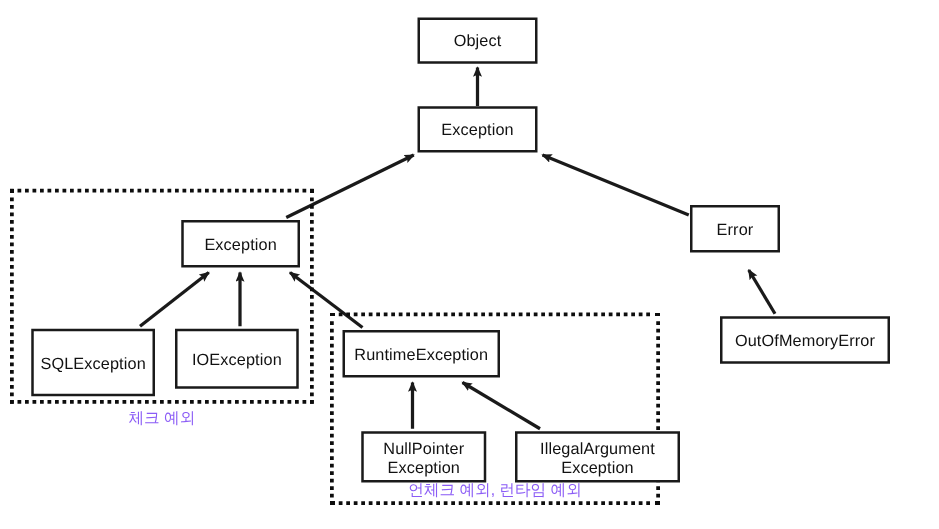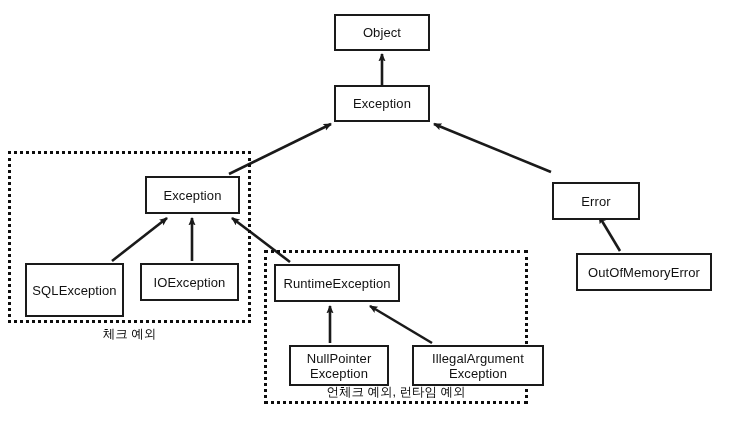--- a/index.html
+++ b/index.html
@@ -42,21 +42,21 @@
   .group-box {
     position: absolute;
     box-sizing: border-box;
     border: 3px dotted #0d0d0d;
     background: transparent;
     z-index: 1;
   }
   .group-label {
     position: absolute;
     text-align: center;
-    color: #000000;
+    color: #8b5cf6;
     font-size: 12.5px;
     line-height: 14px;
     white-space: nowrap;
     z-index: 3;
   }
 </style>
 </head>
 <body>
 
 <div id="diagram-root" style="background: rgb(255, 255, 255);">
@@ -83,23 +83,23 @@
   <div id="group-layer">
       <div class="group-box" style="left: 8px; top: 151px; width: 243px; height: 172px;"></div>
       <div class="group-label" style="left: 8px; top: 327px; width: 243px;">체크 예외</div>
       <div class="group-box" style="left: 264px; top: 250px; width: 264px; height: 154px;"></div>
       <div class="group-label" style="left: 264px; top: 385px; width: 264px;">언체크 예외, 런타임 예외</div>
     </div>
   <div id="node-layer">
       <div class="node" style="left: 334px; top: 14px; width: 96px; height: 37px; border-color: rgb(26, 26, 26);">Object</div>
       <div class="node" style="left: 334px; top: 85px; width: 96px; height: 37px; border-color: rgb(26, 26, 26);">Exception</div>
       <div class="node" style="left: 145px; top: 176px; width: 95px; height: 38px; border-color: rgb(26, 26, 26);">Exception</div>
-      <div class="node" style="left: 552px; top: 182px; width: 88px; height: 38px; border-color: rgb(26, 26, 26);">Error</div>
+      <div class="node" style="left: 552px; top: 164px; width: 72px; height: 38px; border-color: rgb(26, 26, 26);">Error</div>
       <div class="node" style="left: 25px; top: 263px; width: 99px; height: 54px; border-color: rgb(26, 26, 26);">SQLException</div>
-      <div class="node" style="left: 140px; top: 263px; width: 99px; height: 38px; border-color: rgb(26, 26, 26);">IOException</div>
+      <div class="node" style="left: 140px; top: 263px; width: 99px; height: 48px; border-color: rgb(26, 26, 26);">IOException</div>
       <div class="node" style="left: 274px; top: 264px; width: 126px; height: 38px; border-color: rgb(26, 26, 26);">RuntimeException</div>
       <div class="node" style="left: 289px; top: 345px; width: 100px; height: 41px; border-color: rgb(26, 26, 26);">NullPointer
 Exception</div>
       <div class="node" style="left: 412px; top: 345px; width: 132px; height: 41px; border-color: rgb(26, 26, 26);">IllegalArgument
 Exception</div>
       <div class="node" style="left: 576px; top: 253px; width: 136px; height: 38px; border-color: rgb(26, 26, 26);">OutOfMemoryError</div>
     </div>
 
 </div>
 

